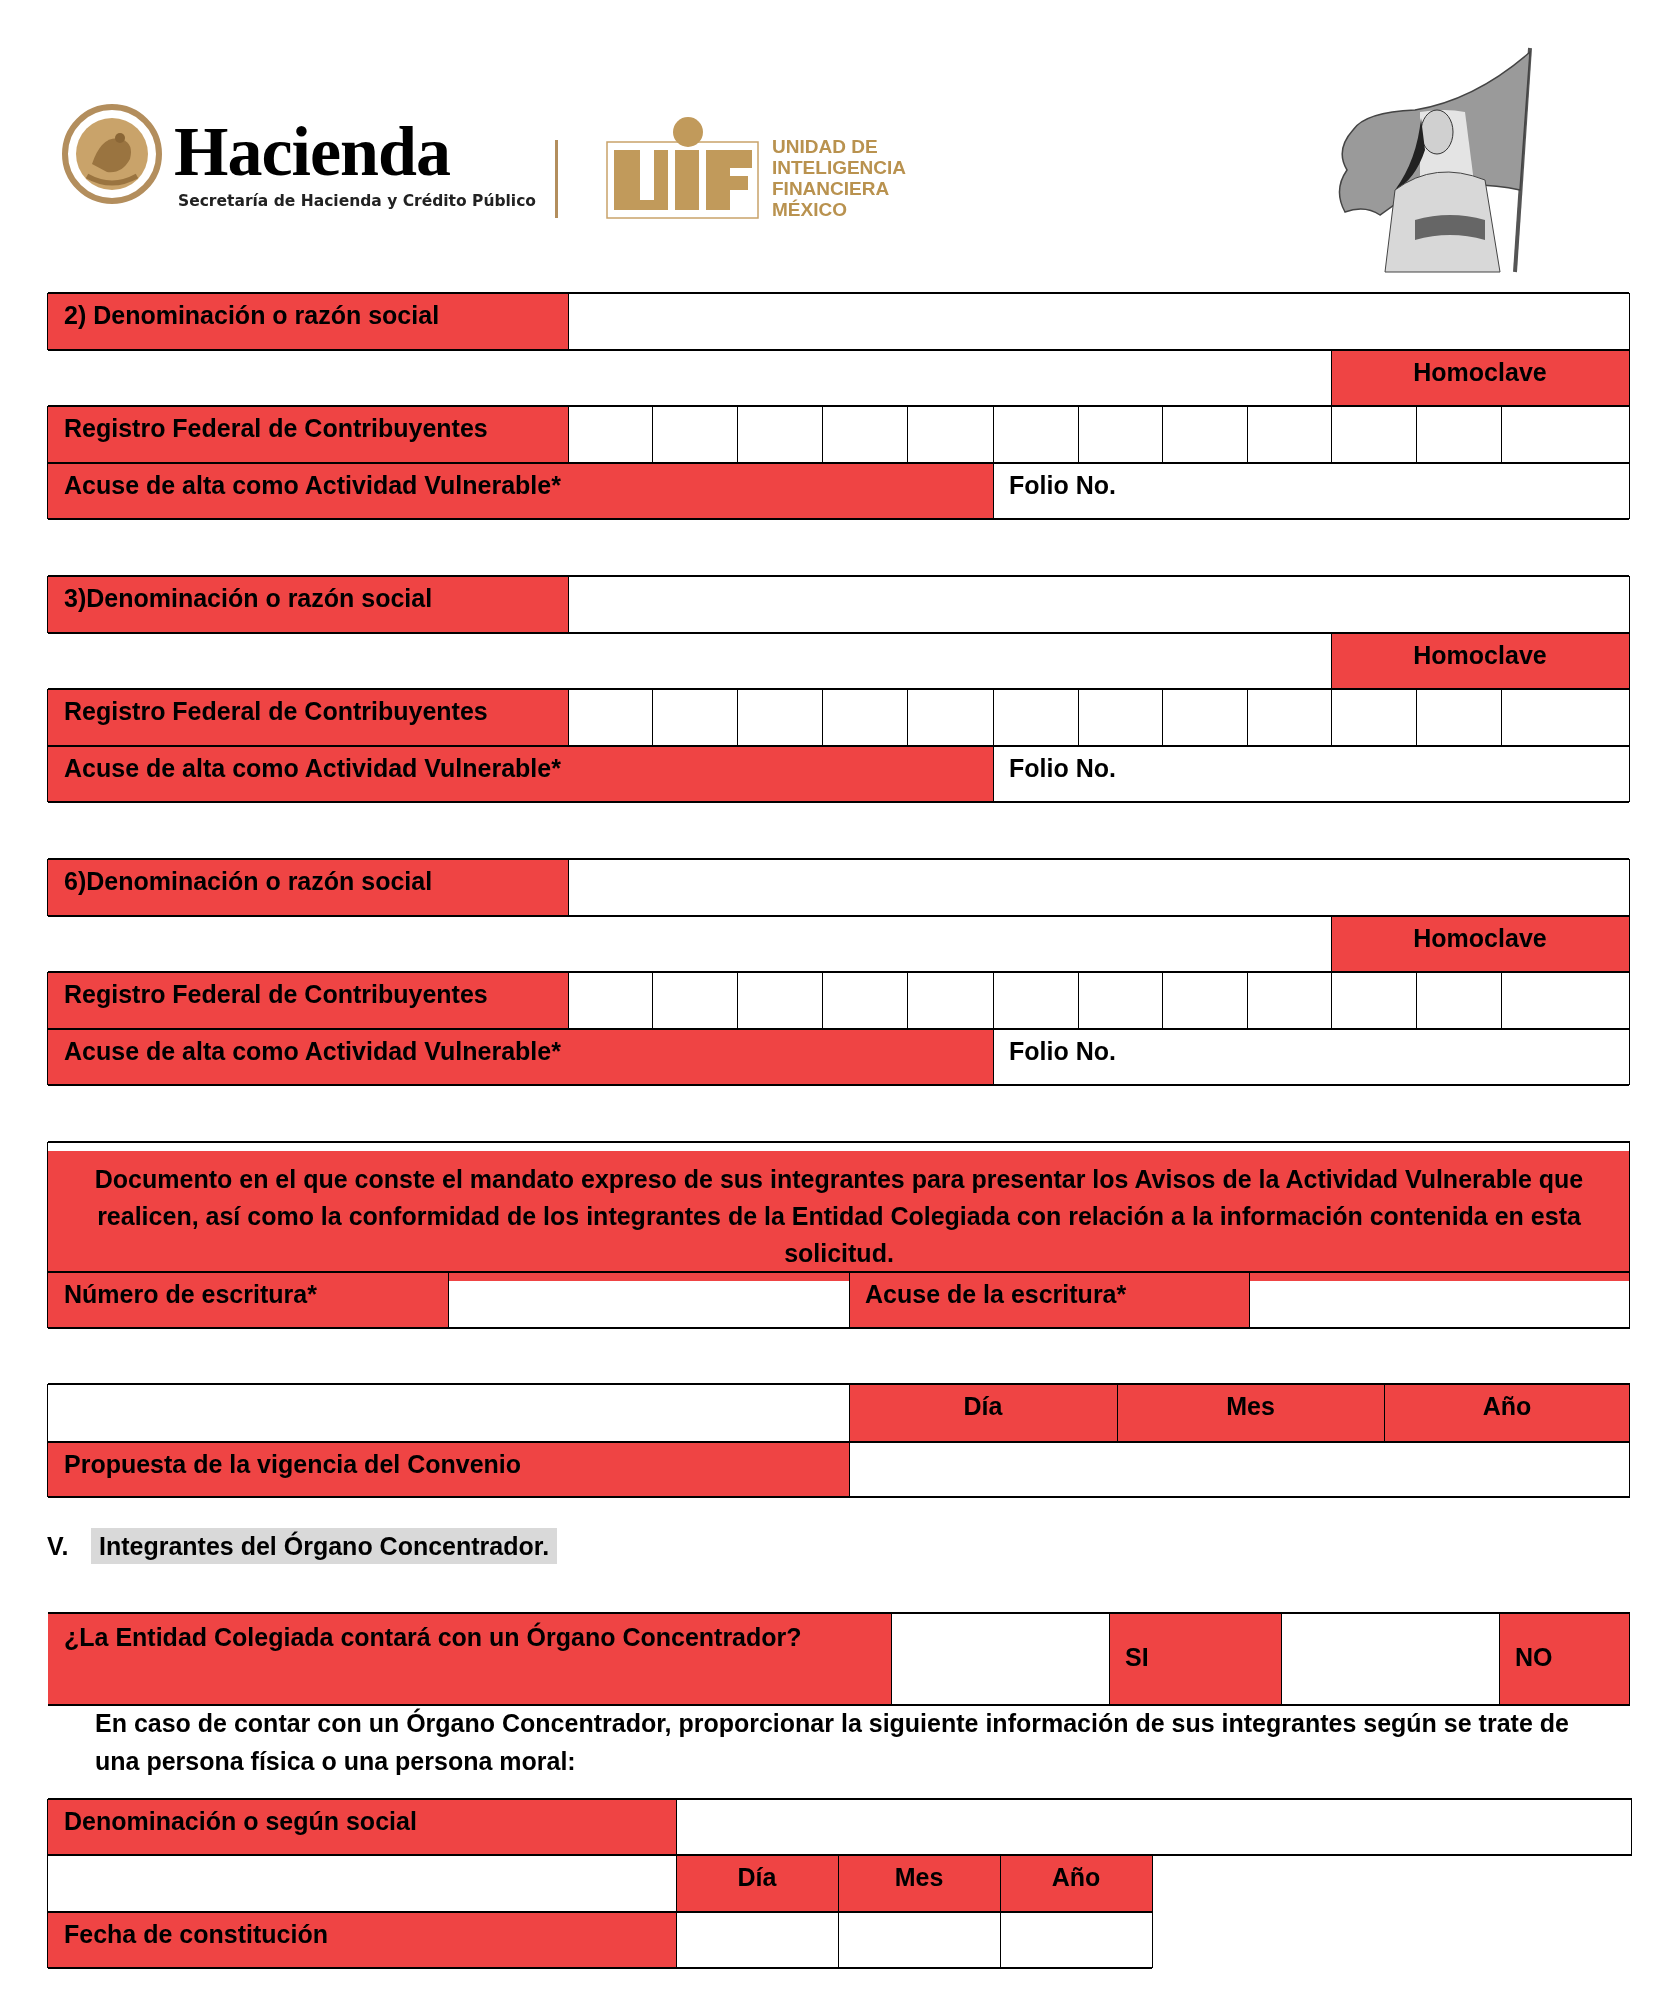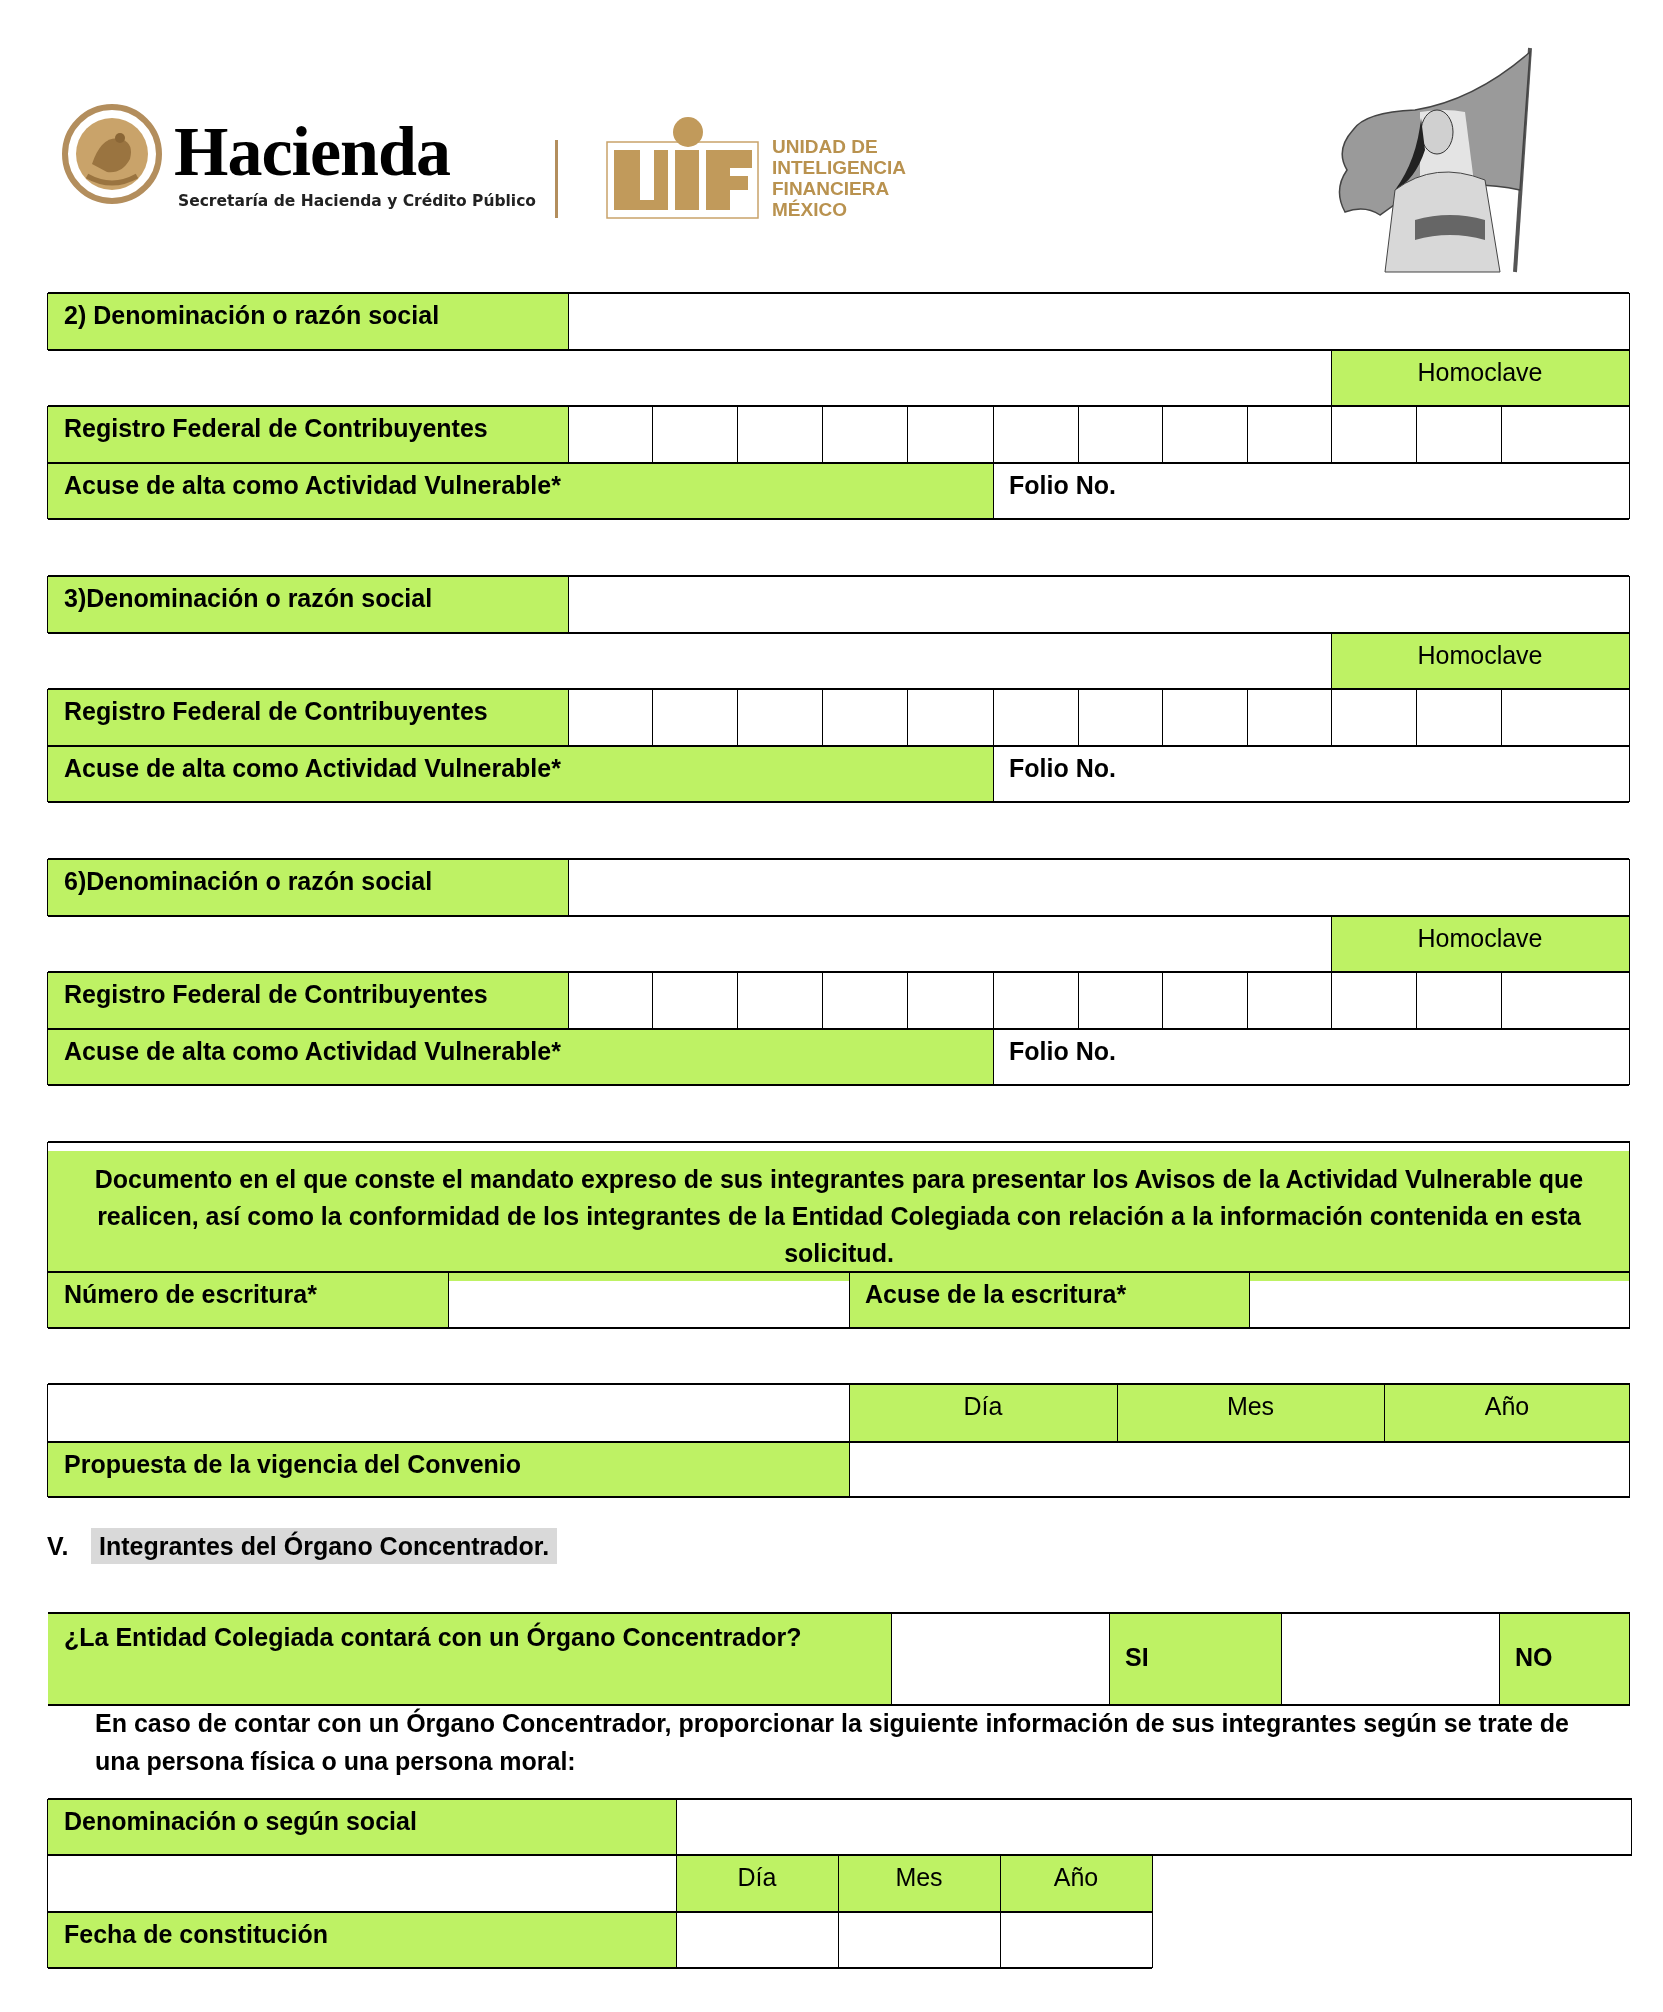--- a/index.html
+++ b/index.html
@@ -1,21 +1,21 @@
 <!DOCTYPE html>
 <html><head>
 <meta charset="utf-8">
 <style>
   html, body { margin: 0; padding: 0; background: #ffffff; }
   body { width: 1663px; height: 2012px; position: relative; overflow: hidden;
          font-family: "Liberation Sans", "DejaVu Sans", sans-serif; color: #000; }
-  .tan { background: #bef264; }
+  .tan { background: #ef4444; }
   .cell { position: absolute; box-sizing: border-box; }
   .lbl { font-weight: bold; font-size: 25px; line-height: 28px; padding: 8px 0 0 16px; white-space: nowrap; }
-  .lbl-c { font-weight: normal; font-size: 25px; line-height: 28px; padding-top: 8px; text-align: center; white-space: nowrap; }
+  .lbl-c { font-weight: bold; font-size: 25px; line-height: 28px; padding-top: 8px; text-align: center; white-space: nowrap; }
   .hline { position: absolute; height: 0; border-top: 2px solid #000; }
   .vline { position: absolute; width: 0; border-left: 1.5px solid #000; }
   .input { background: transparent; }
 
   
   .seal { position: absolute; left: 62px; top: 104px; width: 100px; height: 100px; }
   .hacienda-title { position: absolute; left: 174px; top: 112px; font-family: Liberation Serif, serif;
     font-weight: bold; font-size: 70px; line-height: 80px; color: #000000; letter-spacing: -1px; }
   .hacienda-sub { position: absolute; left: 178px; top: 192px; font-family: "DejaVu Sans", sans-serif;
     font-weight: bold; font-size: 15.5px; color: #222; white-space: nowrap; }

